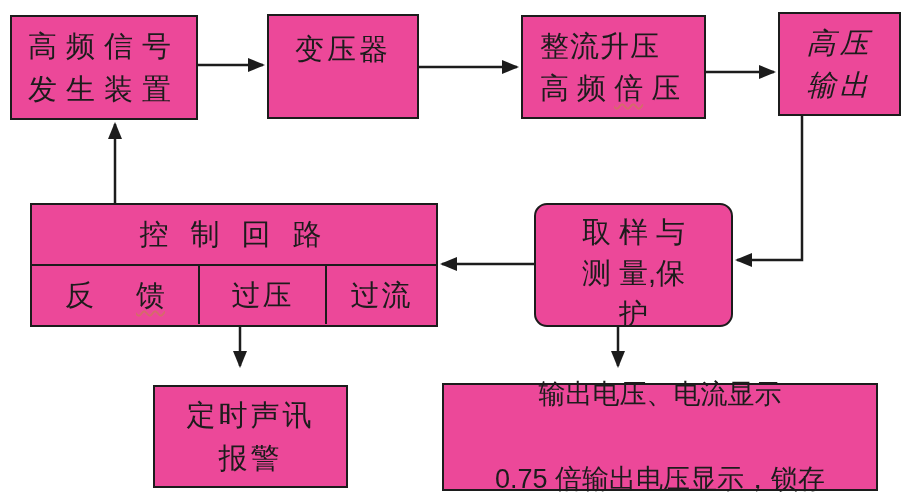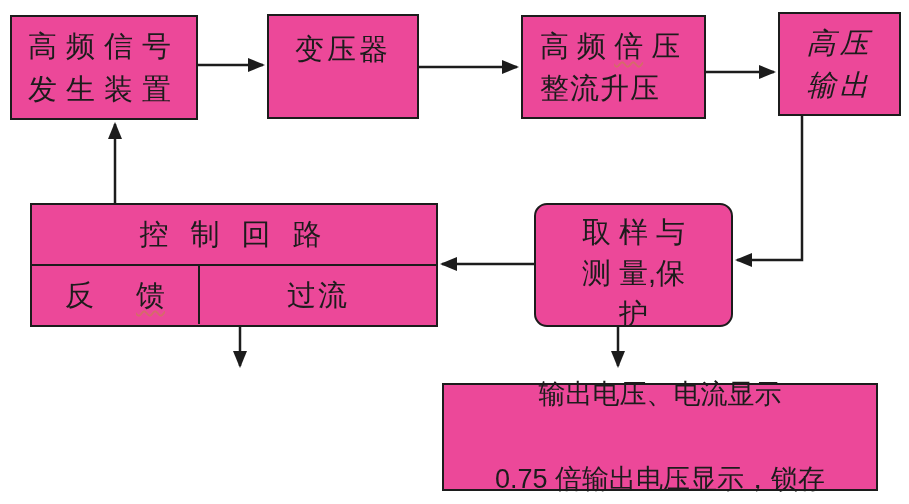--- a/index.html
+++ b/index.html
@@ -93,45 +93,50 @@
   <div class="box" id="box-signal">
     <span class="ln">高频信号</span>
     <span class="ln">发生装置</span>
   </div>
 
   <div class="box" id="box-transformer">
     <span class="ln">变压器</span>
   </div>
 
   <div class="box" id="box-doubler">
+    <span class="ln l2">整流升压</span>
     <span class="ln"><span>高 频 </span><span class="sq">倍</span><span> 压</span></span>
-    <span class="ln l2">整流升压</span>
   </div>
 
   <div class="box" id="box-hvout">
     <span class="ln">高压</span>
     <span class="ln">输出</span>
   </div>
 
   <div class="box" id="tbl-control">
     <div class="hdr">控 制 回 路</div>
     <div class="row">
       <div class="cell c1">
         <span>反</span>
           <span class="sq">馈</span>
       </div>
+      <div class="cell c2">过压</div>
       <div class="cell c3">过流</div>
     </div>
   </div>
 
   <div class="box" id="box-sampling">
     <span class="ln">取 样 与</span>
     <span class="ln">测 量,保</span>
     <span class="ln">护</span>
   </div>
 
+  <div class="box" id="box-alarm">
+    <span class="ln">定时声讯</span>
+    <span class="ln">报警</span>
+  </div>
 
   <div class="box" id="box-display">
     <span class="ln">输出电压、电流显示</span>
     <span class="ln">0.75 倍输出电压显示，锁存</span>
   </div>
 
 </div>
 
 </body></html>

